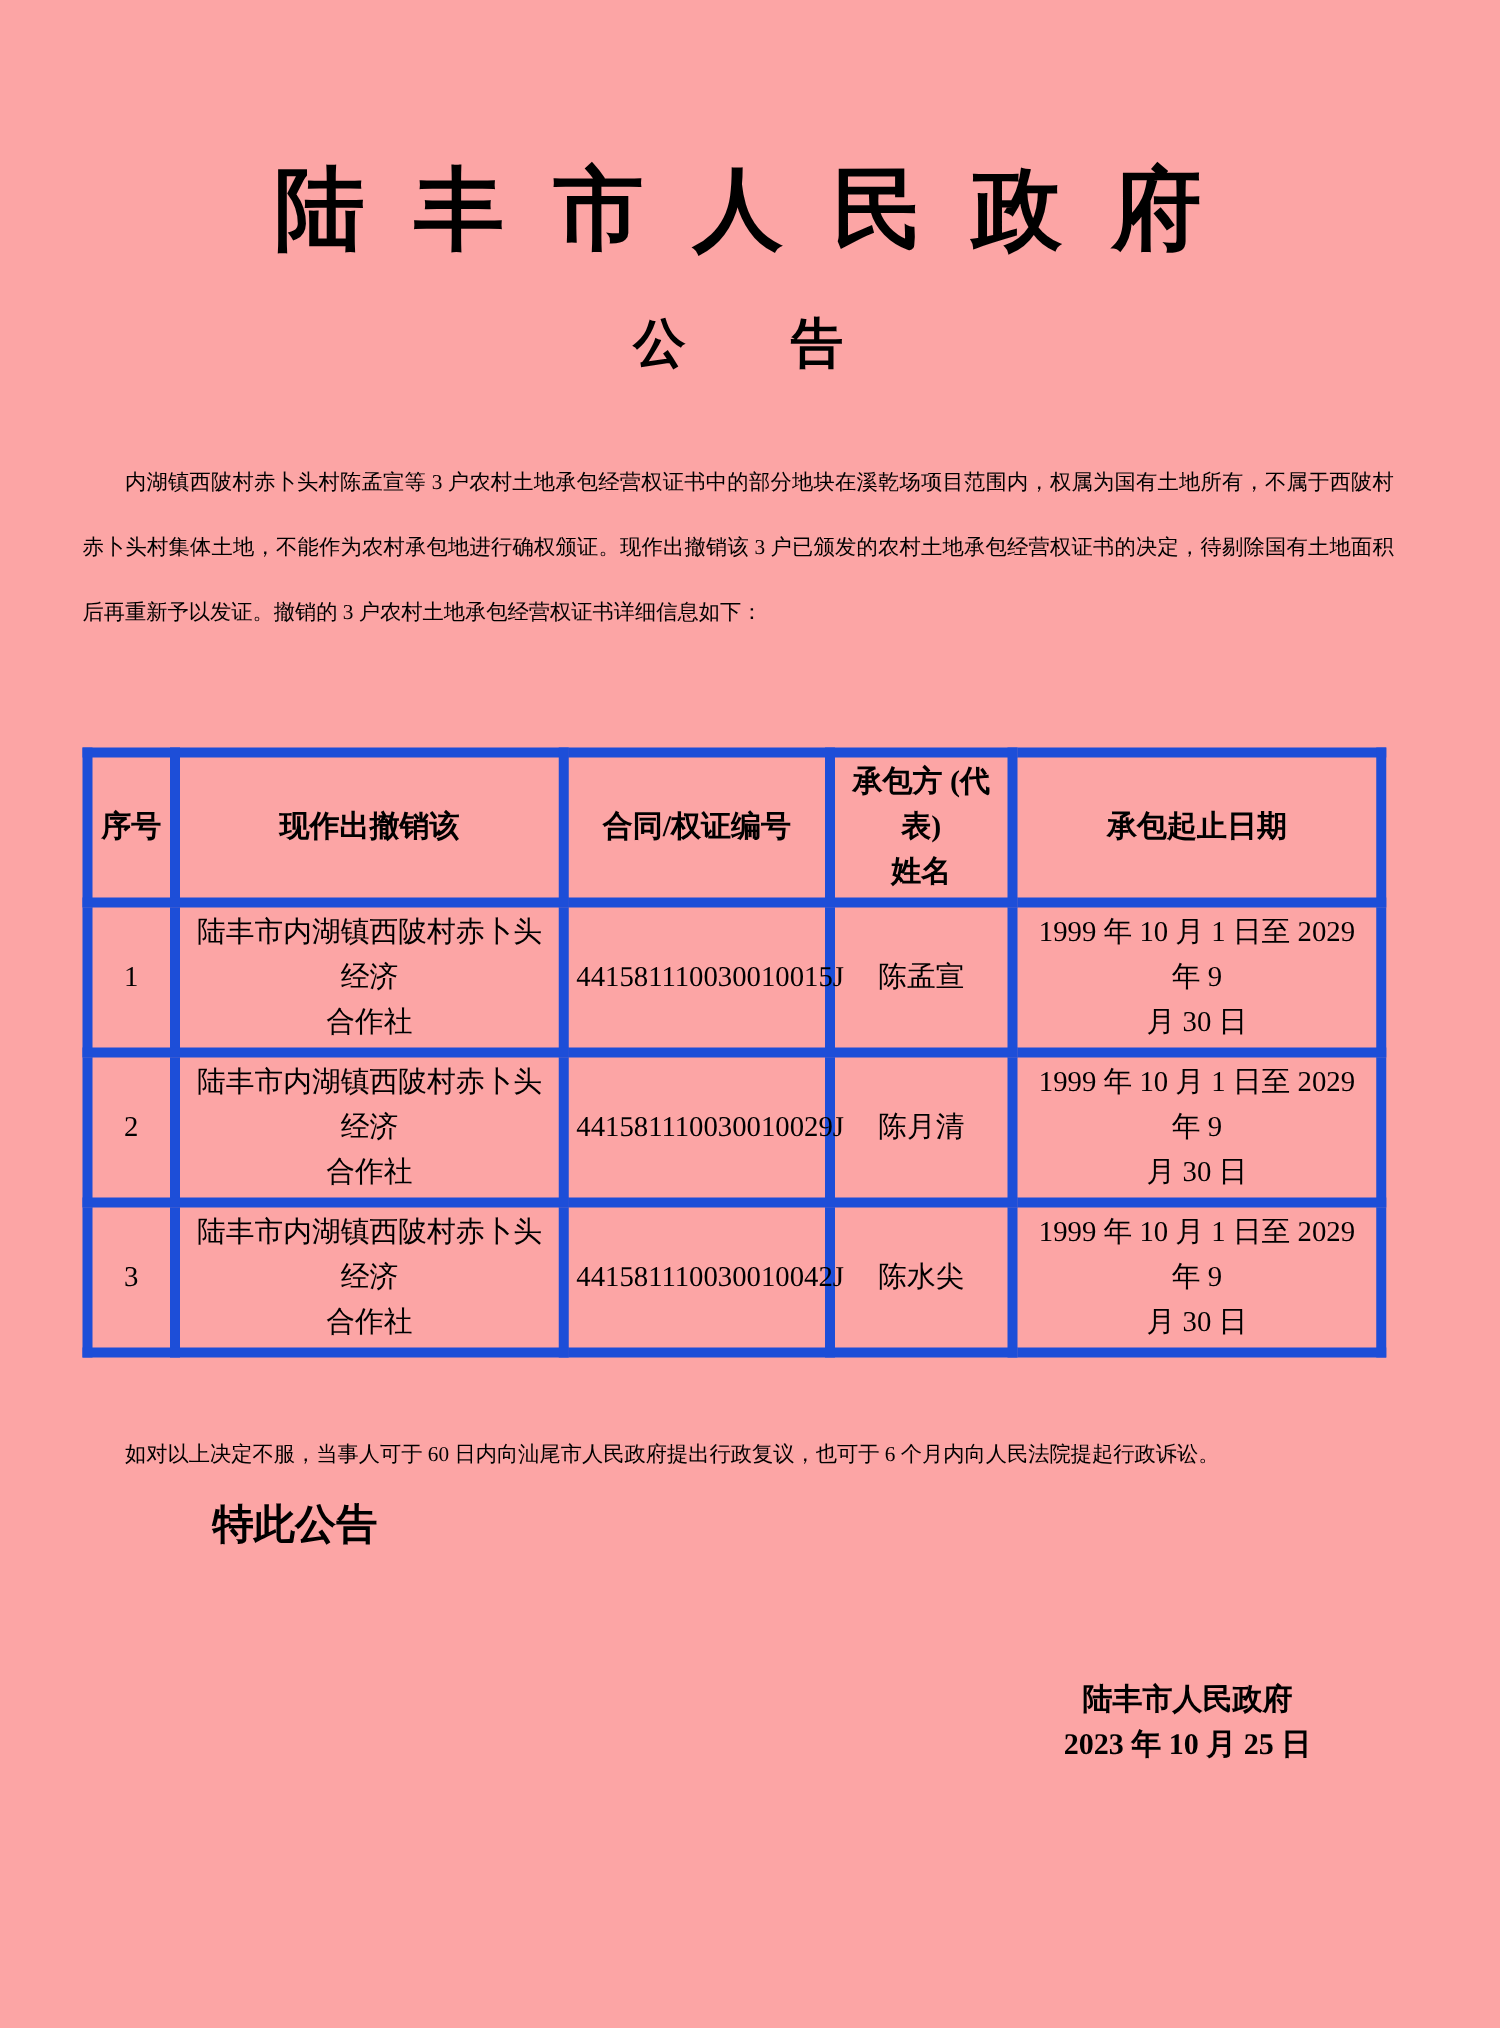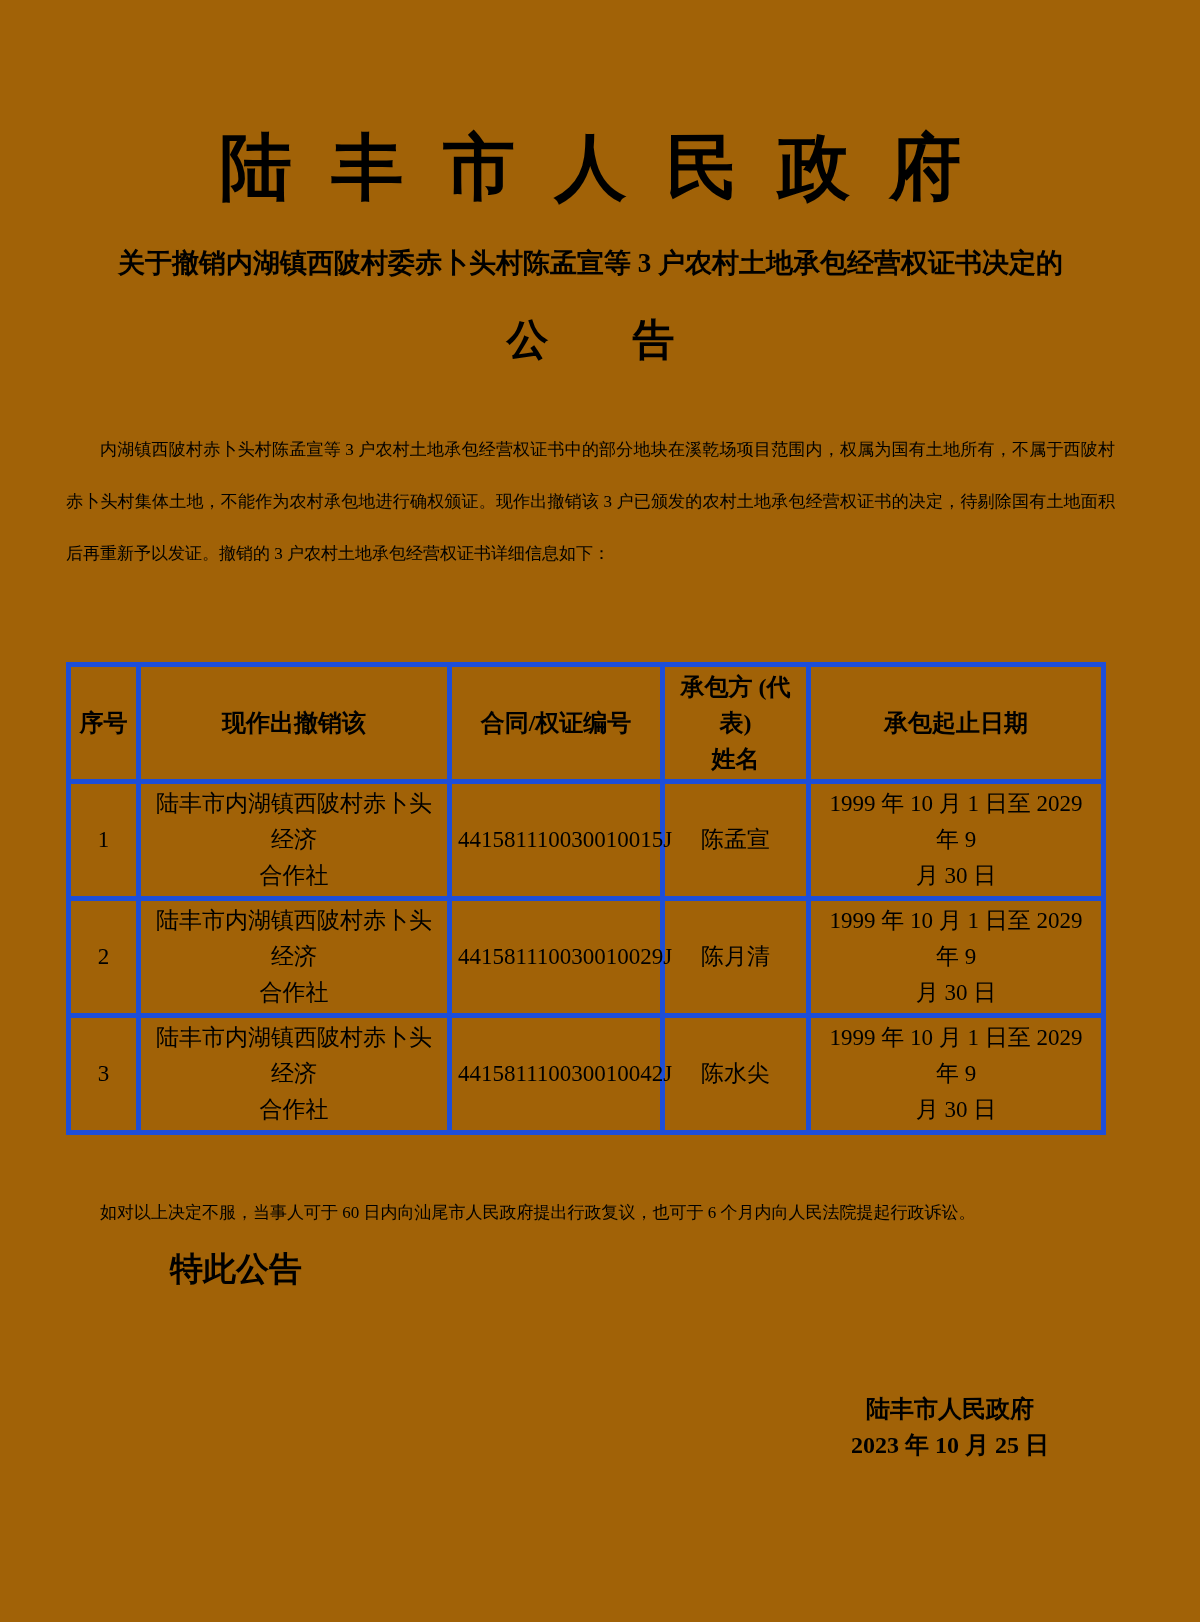--- a/index.html
+++ b/index.html
@@ -5,21 +5,21 @@
   * { margin: 0; padding: 0; box-sizing: border-box; }
   html, body { background: #ffffff; }
   body {
     width: 1200px; height: 1622px;
     font-family: "Liberation Serif", "DejaVu Serif", serif;
     color: #000000;
   }
   .page {
     width: 1200px; height: 1622px;
     padding: 118px 85px 0 66px;
-    background: #a16207;
+    background: #fca5a5;
     overflow: hidden;
   }
   .authority {
     font-size: 72px; font-weight: bold; text-align: center;
     letter-spacing: 0.55em; padding-left: 0.55em;
     white-space: nowrap; line-height: 100px;
   }
   .subject {
     margin-top: 26px;
     font-size: 27px; font-weight: bold; text-align: center;
@@ -41,21 +41,21 @@
   }
   .para-1 { margin-top: 40px; }
   .para-2 { margin-top: 52px; }
   table.cert-table {
     margin-top: 82px;
     width: 1035px;
     border-collapse: collapse;
     table-layout: fixed;
   }
   .cert-table th, .cert-table td {
-    border: 5px solid #1d4ed8;
+    border: 8px solid #1d4ed8;
     text-align: center; vertical-align: middle;
     white-space: pre-line;
     padding: 2px 6px;
   }
   .cert-table th {
     font-size: 24px; font-weight: bold;
     height: 92px; line-height: 36px;
   }
   .cert-table td {
     font-size: 23px; font-weight: normal;
@@ -76,21 +76,20 @@
     font-size: 24px; font-weight: bold; line-height: 36px;
   }
 </style>
 </head>
 <body>
 
 <div class="page">
 
   <h1 class="authority">陆丰市人民政府</h1>
 
-  <h2 class="subject">关于撤销内湖镇西陂村委赤卜头村陈孟宣等 3 户农村土地承包经营权证书决定的</h2>
 
   <h2 class="notice-title">公　　告</h2>
 
 
   <p class="para para-1">内湖镇西陂村赤卜头村陈孟宣等 3 户农村土地承包经营权证书中的部分地块在溪乾场项目范围内，权属为国有土地所有，不属于西陂村赤卜头村集体土地，不能作为农村承包地进行确权颁证。现作出撤销该 3 户已颁发的农村土地承包经营权证书的决定，待剔除国有土地面积后再重新予以发证。撤销的 3 户农村土地承包经营权证书详细信息如下：</p>
 
   <table class="cert-table">
     <colgroup>
       <col style="width:70px">
       <col style="width:311px">

